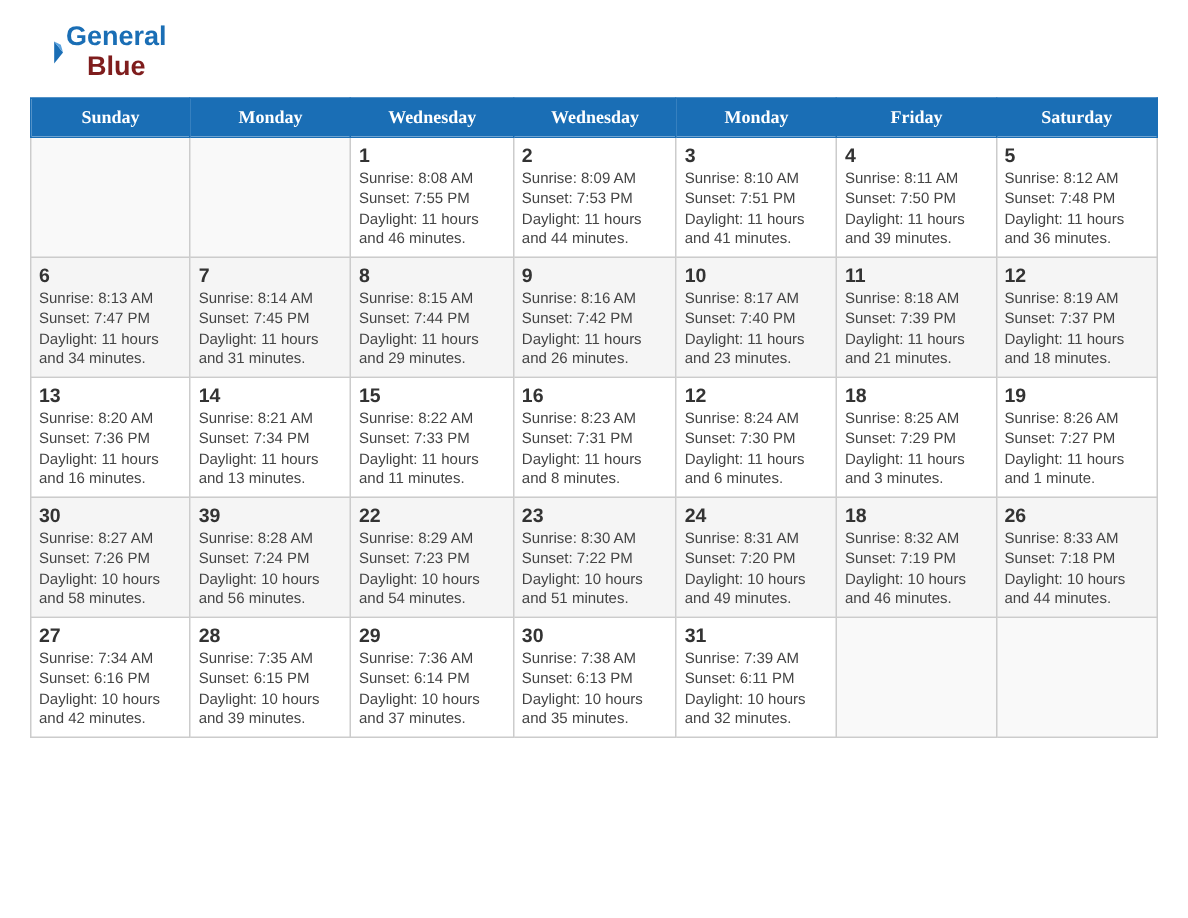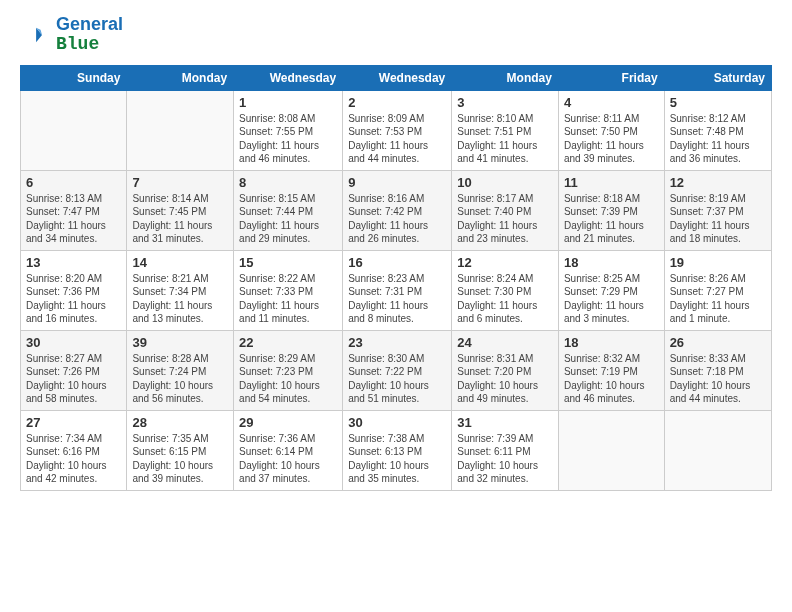--- a/index.html
+++ b/index.html
@@ -17,21 +17,22 @@
     }
     .header {
       display: flex;
       justify-content: space-between;
       align-items: flex-start;
       margin-bottom: 10px;
     }
     .logo {
       display: flex;
       align-items: center;
-      gap: 14px;
+      gap: 2px;
+      text-align: center;
     }
     .logo-text {
       font-size: 18px;
       font-weight: bold;
       color: #333;
       line-height: 1.1;
     }
     .logo-text span {
       color: #1a6eb5;
     }
@@ -53,25 +54,26 @@
       color: #555;
     }
     .calendar {
       width: 100%;
       border-collapse: collapse;
       font-size: 10px;
     }
     .calendar th {
       background-color: #1a6eb5;
       color: #fff;
-      text-align: right;
+      text-align: center;
       padding: 5px 6px;
       font-size: 12px;
       font-weight: bold;
       border: 1px solid #1a6eb5;
+      font-family: Liberation Serif, serif;
     }
     .calendar td {
       border: 1px solid #ccc;
       vertical-align: top;
       padding: 4px 5px;
       width: 113px;
       min-height: 80px;
       background: #fff;
     }
     .calendar td.empty {
@@ -98,21 +100,21 @@
 
 <div class="page">
   <div class="header">
     <div class="logo">
       <svg class="logo-icon" viewBox="0 0 30 30">
         <polygon points="22,5 30,15 22,25" fill="#1a6eb5"></polygon>
         <polygon points="22,5 28,8 30,15" fill="#5ba3e0"></polygon>
       </svg>
       <div class="logo-text">
         <div><span>General</span></div>
-        <div style="color:#15803d;font-family:Liberation Mono, monospace;">Blue</div>
+        <div style="color:#7f1d1d;">Blue</div>
       </div>
     </div>
   </div>
 
   <table class="calendar">
     <thead>
       <tr>
         <th>Sunday</th>
         <th>Monday</th>
         <th>Wednesday</th>

